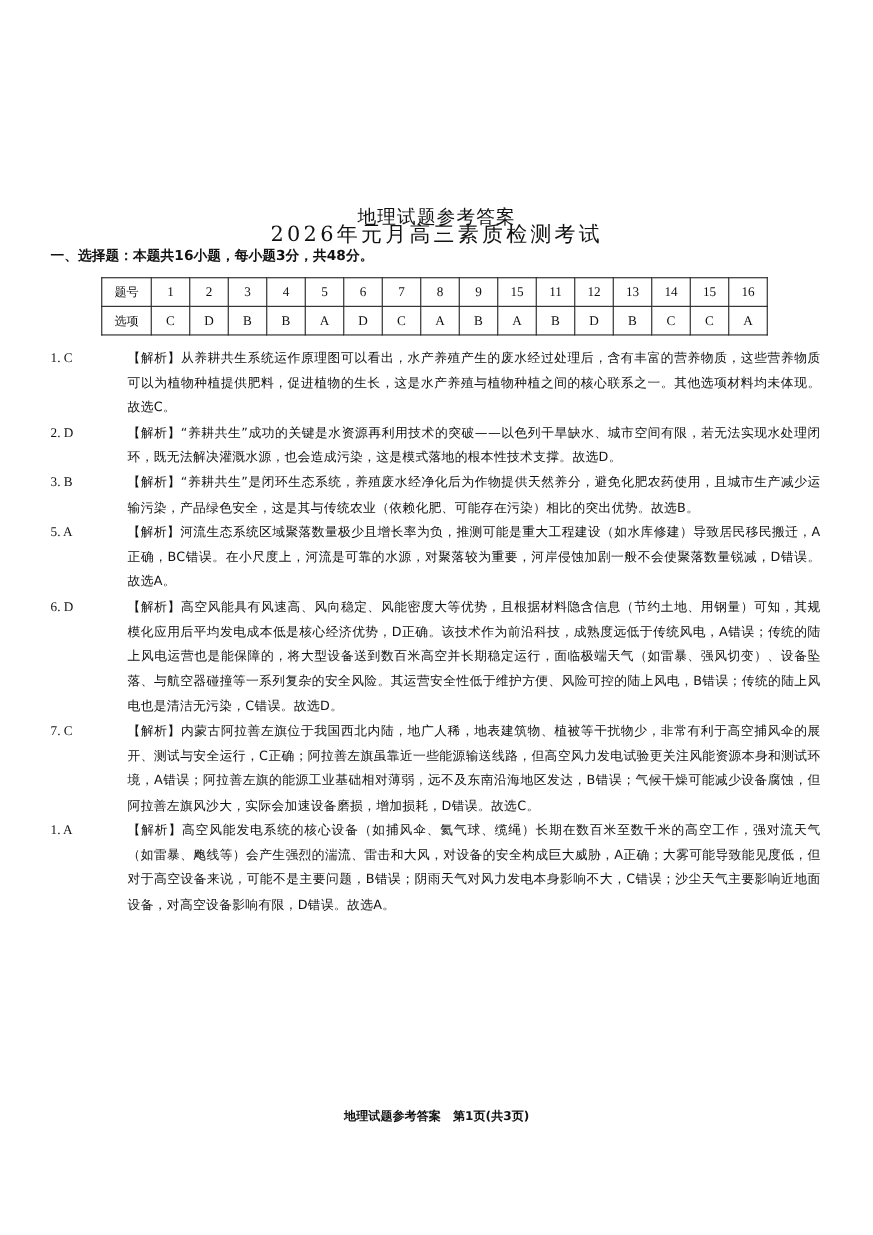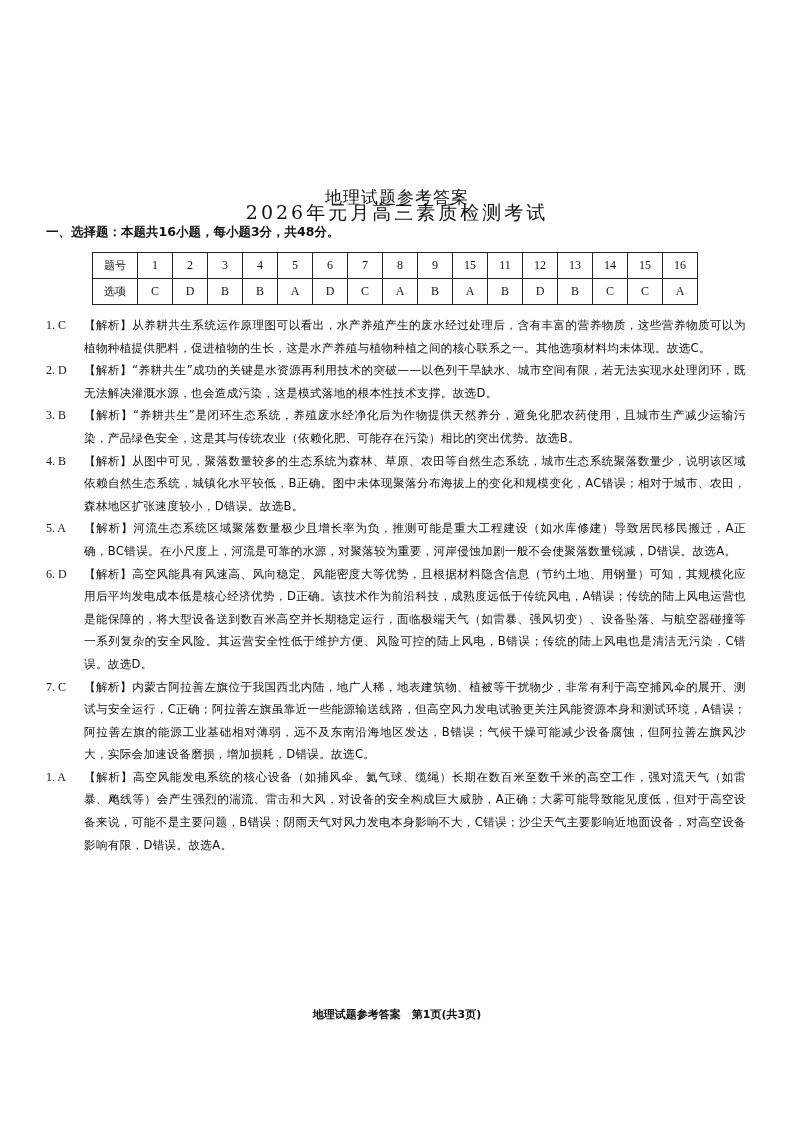--- a/index.html
+++ b/index.html
@@ -10,21 +10,21 @@
            font-size: 19px; letter-spacing: 3px; font-family: "DejaVu Serif", serif; margin-top: 37px; }
   .subtitle { position: absolute; left: 0; width: 794px; text-align: center; top: 186px;
               font-size: 17px; font-weight: normal; letter-spacing: 1px; font-family: "DejaVu Sans", sans-serif; }
   .section { position: absolute; left: 46px; top: 224px; font-size: 12.5px; font-weight: bold;
              font-family: "DejaVu Sans", sans-serif; }
   table.answers { position: absolute; left: 92px; top: 252px; border-collapse: collapse;
                   font-size: 12px; font-family: "Liberation Serif", serif; }
   table.answers td { border: 1px solid #222; height: 25px; text-align: center; padding: 0; width: 34px; }
   table.answers td.head { width: 44px; font-family: "DejaVu Sans", sans-serif; font-size: 11px; }
   .items { position: absolute; left: 46px; top: 314px; width: 700px; }
-  .item { display: flex; font-size: 12px; line-height: 22.6px; margin-bottom: 0; }
+  .item { display: flex; font-size: 12px; line-height: 22.6px; margin-bottom: 0; gap: 32px; }
   .item .num { width: 38px; flex: 0 0 38px; font-family: "Liberation Serif", serif; }
   .item .body { flex: 1; text-align: justify; font-family: "DejaVu Sans", sans-serif; font-size: 11.6px; letter-spacing: 0.3px; }
   .footer { position: absolute; left: 0; width: 794px; text-align: center; top: 991px;
             font-size: 11px; font-weight: bold; font-family: "DejaVu Sans", sans-serif; margin-top: 16px; }
 </style>
 </head>
 <body>
 
 <div class="page">
   <div class="title">2026年元月高三素质检测考试</div>
@@ -81,24 +81,20 @@
     </div>
     <div class="item">
       <div class="num">2. D</div>
       <div class="body">【解析】“养耕共生”成功的关键是水资源再利用技术的突破——以色列干旱缺水、城市空间有限，若无法实现水处理闭环，既无法解决灌溉水源，也会造成污染，这是模式落地的根本性技术支撑。故选D。</div>
     </div>
     <div class="item">
       <div class="num">3. B</div>
       <div class="body">【解析】“养耕共生”是闭环生态系统，养殖废水经净化后为作物提供天然养分，避免化肥农药使用，且城市生产减少运输污染，产品绿色安全，这是其与传统农业（依赖化肥、可能存在污染）相比的突出优势。故选B。</div>
     </div>
     <div class="item">
-      <div class="num">4. B</div>
-      <div class="body">【解析】从图中可见，聚落数量较多的生态系统为森林、草原、农田等自然生态系统，城市生态系统聚落数量少，说明该区域依赖自然生态系统，城镇化水平较低，B正确。图中未体现聚落分布海拔上的变化和规模变化，AC错误；相对于城市、农田，森林地区扩张速度较小，D错误。故选B。</div>
-    </div>
-    <div class="item">
       <div class="num">5. A</div>
       <div class="body">【解析】河流生态系统区域聚落数量极少且增长率为负，推测可能是重大工程建设（如水库修建）导致居民移民搬迁，A正确，BC错误。在小尺度上，河流是可靠的水源，对聚落较为重要，河岸侵蚀加剧一般不会使聚落数量锐减，D错误。故选A。</div>
     </div>
     <div class="item">
       <div class="num">6. D</div>
       <div class="body">【解析】高空风能具有风速高、风向稳定、风能密度大等优势，且根据材料隐含信息（节约土地、用钢量）可知，其规模化应用后平均发电成本低是核心经济优势，D正确。该技术作为前沿科技，成熟度远低于传统风电，A错误；传统的陆上风电运营也是能保障的，将大型设备送到数百米高空并长期稳定运行，面临极端天气（如雷暴、强风切变）、设备坠落、与航空器碰撞等一系列复杂的安全风险。其运营安全性低于维护方便、风险可控的陆上风电，B错误；传统的陆上风电也是清洁无污染，C错误。故选D。</div>
     </div>
     <div class="item">
       <div class="num">7. C</div>
       <div class="body">【解析】内蒙古阿拉善左旗位于我国西北内陆，地广人稀，地表建筑物、植被等干扰物少，非常有利于高空捕风伞的展开、测试与安全运行，C正确；阿拉善左旗虽靠近一些能源输送线路，但高空风力发电试验更关注风能资源本身和测试环境，A错误；阿拉善左旗的能源工业基础相对薄弱，远不及东南沿海地区发达，B错误；气候干燥可能减少设备腐蚀，但阿拉善左旗风沙大，实际会加速设备磨损，增加损耗，D错误。故选C。</div>

